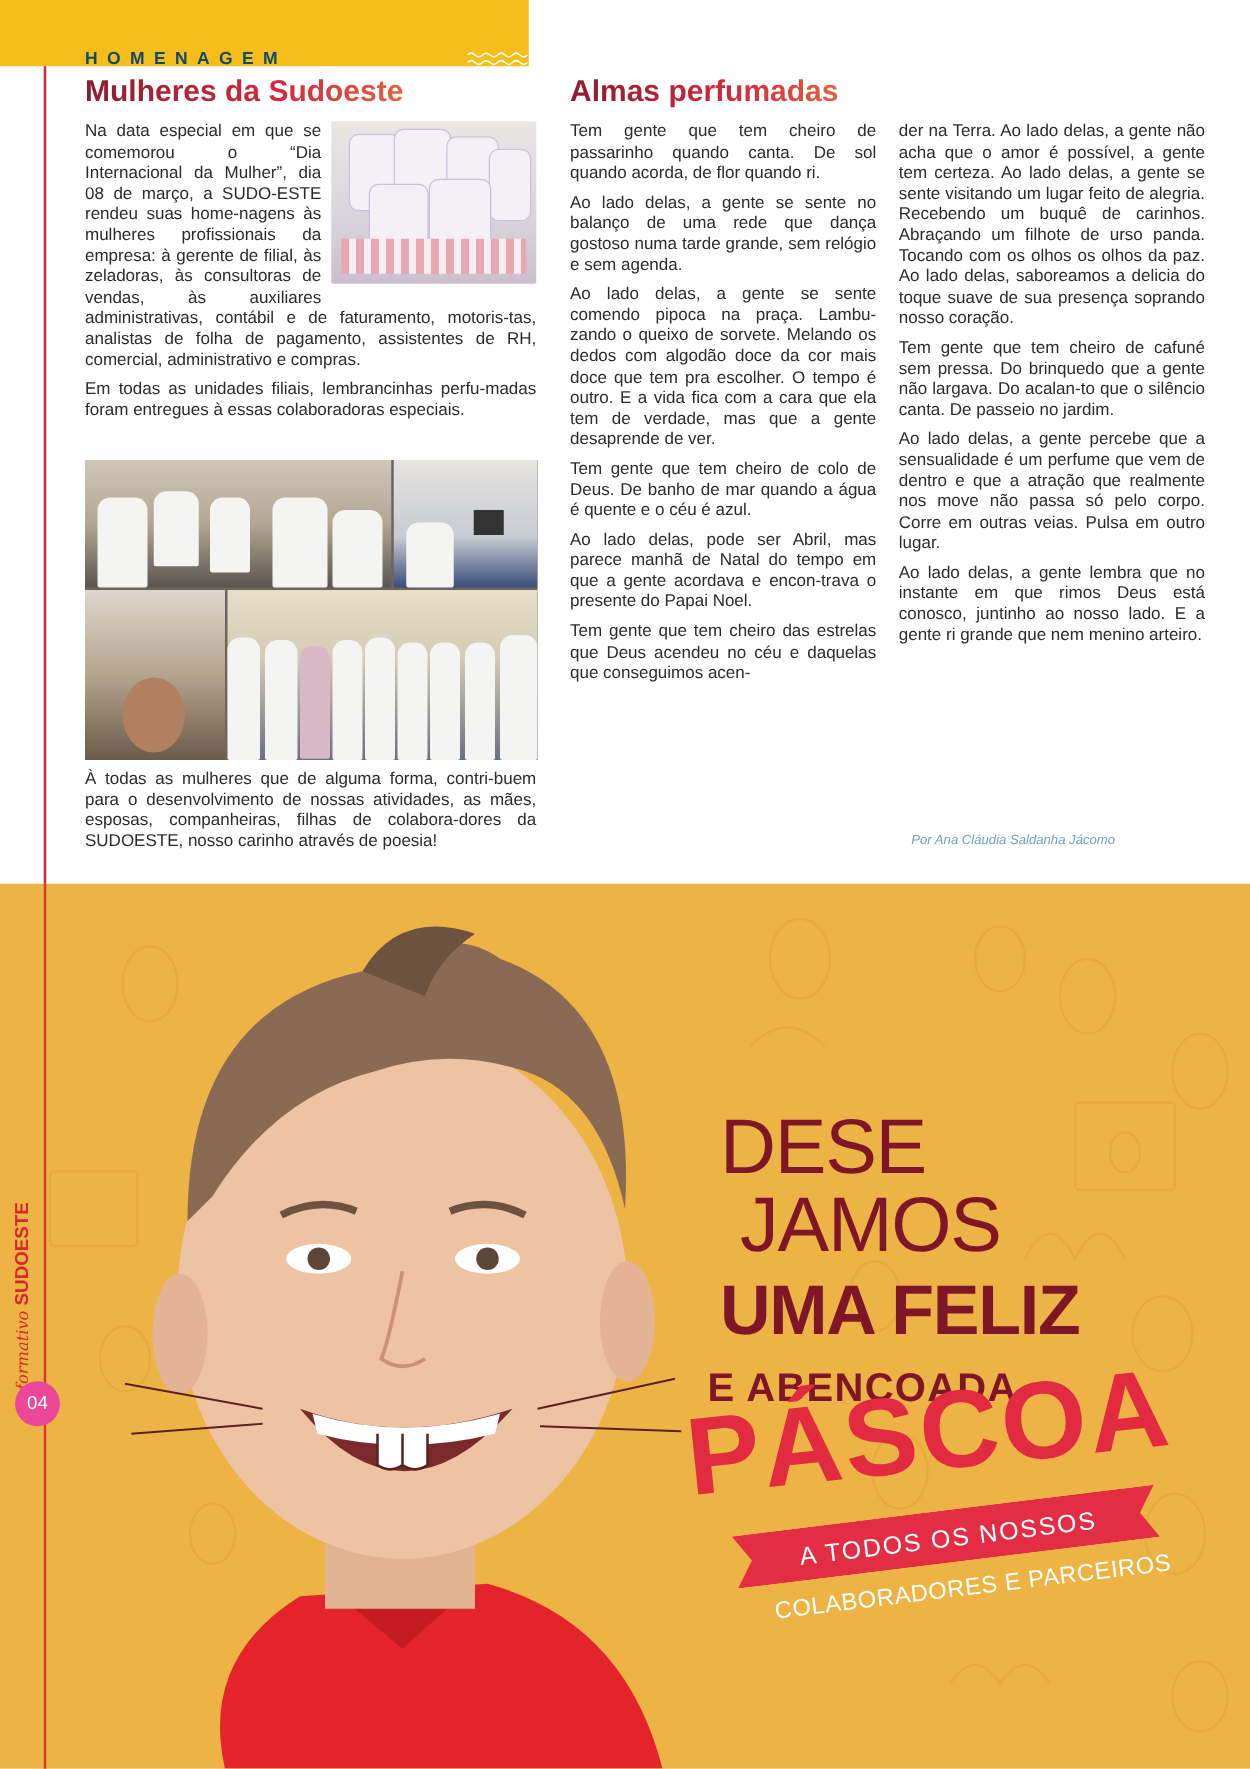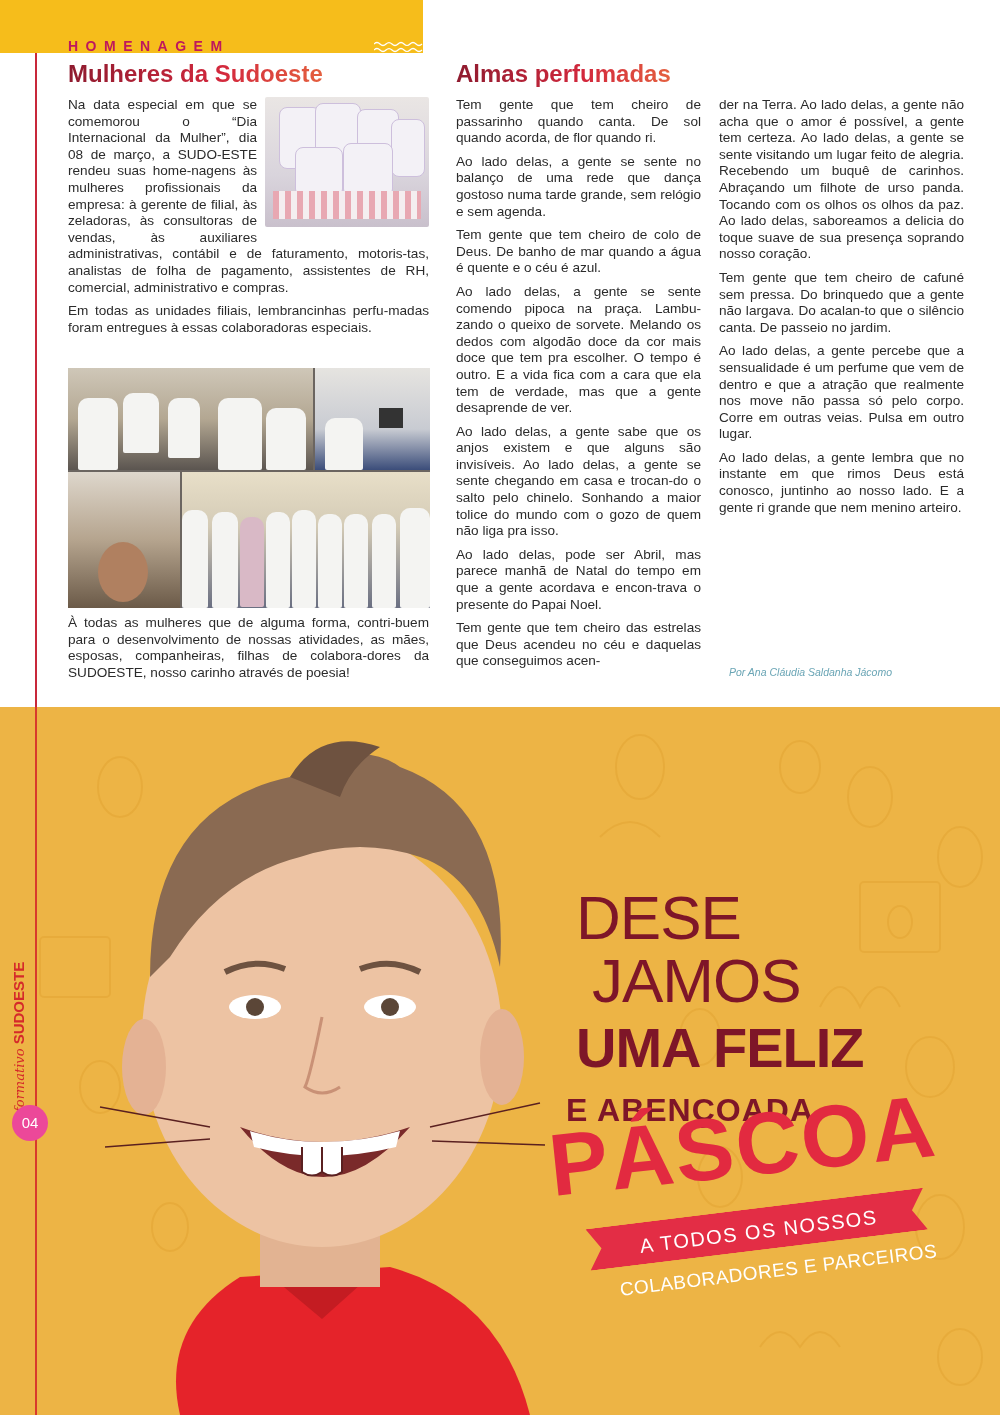--- a/index.html
+++ b/index.html
@@ -1,18 +1,18 @@
 <!DOCTYPE html>
 <html><head>
 <meta charset="utf-8">
 <style>
   html,body{margin:0;padding:0;}
   body{width:1000px;height:1415px;position:relative;overflow:hidden;background:#fff;font-family:"Liberation Sans","DejaVu Sans",sans-serif;color:#2b2b2b;}
   .topbar{position:absolute;left:0;top:0;width:423px;height:53px;background:#f6bd1b;}
-  .section-label{position:absolute;left:68px;top:38px;font-size:14px;letter-spacing:7.5px;color:#be185d;font-weight:bold;}
+  .section-label{position:absolute;left:68px;top:38px;font-size:14px;letter-spacing:7.5px;color:#0c4a6e;font-weight:bold;}
   .wave{position:absolute;left:374px;top:40px;width:50px;height:14px;}
   .redline{position:absolute;left:35px;top:53px;width:2px;height:1362px;background:#c8283a;}
   h2{margin:0;position:absolute;font-size:24px;font-weight:bold;background:linear-gradient(90deg,#8e1b2f 0%,#d3283d 60%,#e4603f 100%);-webkit-background-clip:text;background-clip:text;color:transparent;}
   .title1{left:68px;top:60px;}
   .title2{left:456px;top:60px;}
   .col{position:absolute;font-size:13.6px;line-height:16.6px;text-align:justify;color:#2b2b2b;}
   .col p{margin:0 0 7px 0;}
   .col1{left:68px;top:97px;width:361px;}
   .col2{left:456px;top:97px;width:245px;}
   .col3{left:719px;top:97px;width:245px;}
@@ -100,23 +100,22 @@
     <div class="person" style="left:190px;top:42px;width:24px;height:94px;"></div>
     <div class="person" style="left:218px;top:36px;width:30px;height:100px;"></div>
   </div>
 </div>
 
 <div class="col1-after">À todas as mulheres que de alguma forma, contri-buem para o desenvolvimento de nossas atividades, as mães, esposas, companheiras, filhas de colabora-dores da SUDOESTE, nosso carinho através de poesia!</div>
 
 <div class="col col2">
   <p>Tem gente que tem cheiro de passarinho quando canta. De sol quando acorda, de flor quando ri.</p>
   <p>Ao lado delas, a gente se sente no balanço de uma rede que dança gostoso numa tarde grande, sem relógio e sem agenda.</p>
+  <p>Ao lado delas, a gente se sente comendo pipoca na praça. Lambu-zando o queixo de sorvete. Melando os dedos com algodão doce da cor mais doce que tem pra escolher. O tempo é outro. E a vida fica com a cara que ela tem de verdade, mas que a gente desaprende de ver.</p>
   <p>Tem gente que tem cheiro de colo de Deus. De banho de mar quando a água é quente e o céu é azul.</p>
-  <p>Ao lado delas, a gente se sente comendo pipoca na praça. Lambu-zando o queixo de sorvete. Melando os dedos com algodão doce da cor mais doce que tem pra escolher. O tempo é outro. E a vida fica com a cara que ela tem de verdade, mas que a gente desaprende de ver.</p>
-  <p>Ao lado delas, a gente sabe que os anjos existem e que alguns são invisíveis. Ao lado delas, a gente se sente chegando em casa e trocan-do o salto pelo chinelo. Sonhando a maior tolice do mundo com o gozo de quem não liga pra isso.</p>
   <p>Ao lado delas, pode ser Abril, mas parece manhã de Natal do tempo em que a gente acordava e encon-trava o presente do Papai Noel.</p>
   <p>Tem gente que tem cheiro das estrelas que Deus acendeu no céu e daquelas que conseguimos acen-</p>
 </div>
 
 <div class="col col3">
   <p>der na Terra. Ao lado delas, a gente não acha que o amor é possível, a gente tem certeza. Ao lado delas, a gente se sente visitando um lugar feito de alegria. Recebendo um buquê de carinhos. Abraçando um filhote de urso panda. Tocando com os olhos os olhos da paz. Ao lado delas, saboreamos a delicia do toque suave de sua presença soprando nosso coração.</p>
   <p>Tem gente que tem cheiro de cafuné sem pressa. Do brinquedo que a gente não largava. Do acalan-to que o silêncio canta. De passeio no jardim.</p>
   <p>Ao lado delas, a gente percebe que a sensualidade é um perfume que vem de dentro e que a atração que realmente nos move não passa só pelo corpo. Corre em outras veias. Pulsa em outro lugar.</p>
   <p>Ao lado delas, a gente lembra que no instante em que rimos Deus está conosco, juntinho ao nosso lado. E a gente ri grande que nem menino arteiro.</p>
 </div>

